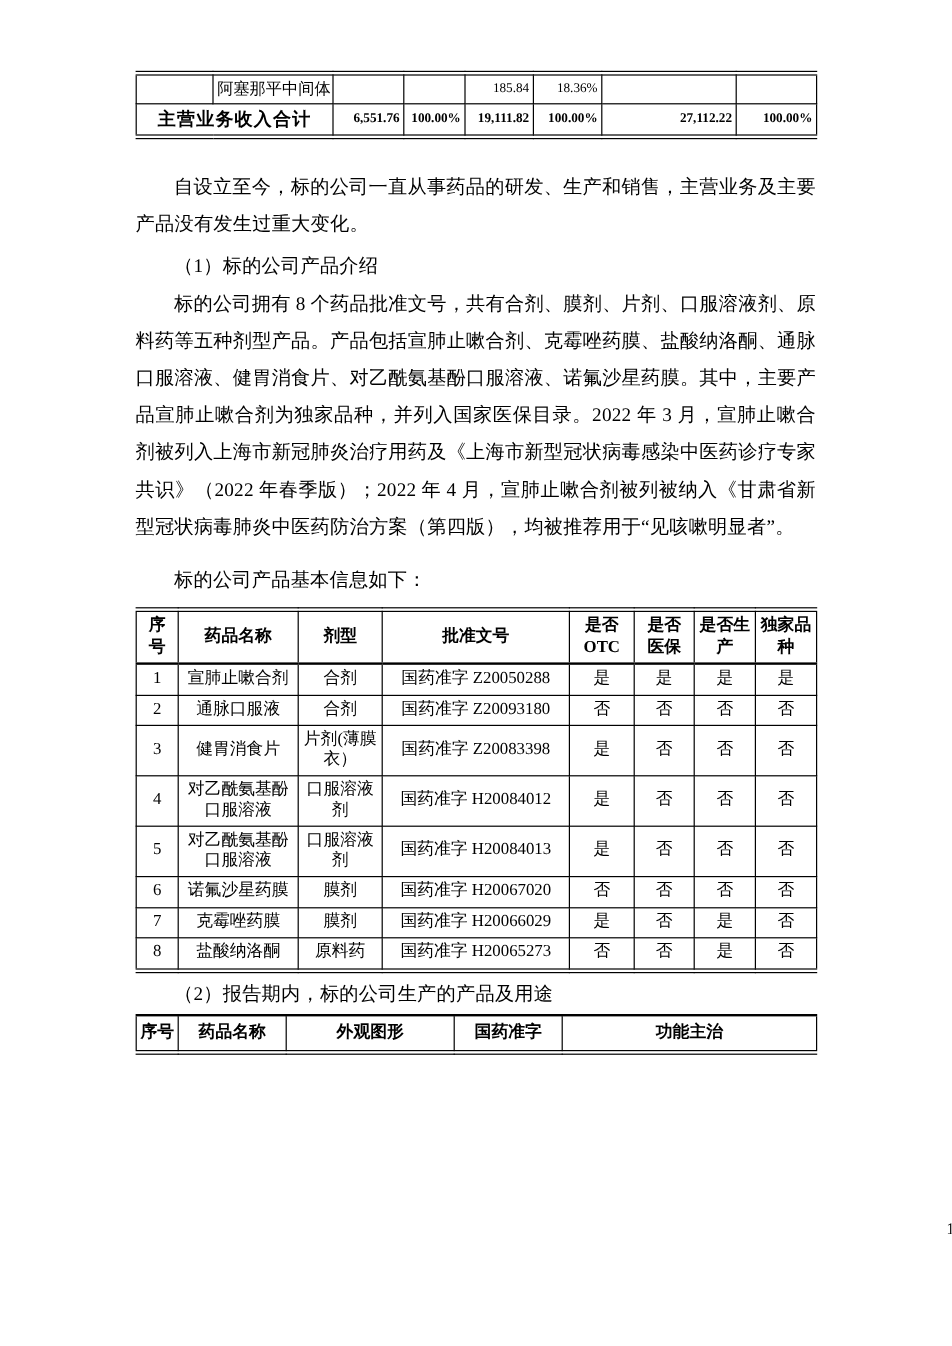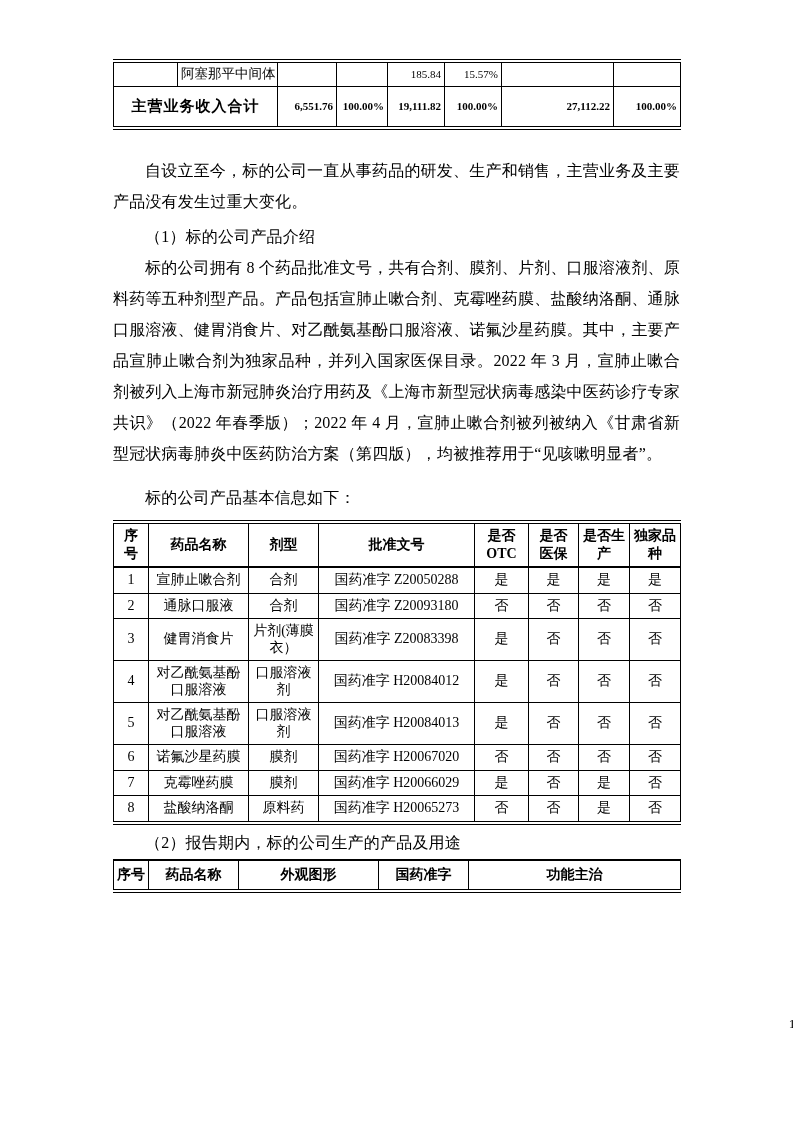--- a/index.html
+++ b/index.html
@@ -15,21 +15,21 @@
   .page { position: absolute; inset: 0; padding: 59px 113px 0 113px; }
 
   table { border-collapse: collapse; width: 567px; table-layout: fixed; }
   td, th { border: 1px solid #000; overflow: hidden; vertical-align: middle; }
 
   
   .t-top { border-top: 4px double #000; border-bottom: 4px double #000; }
   .t-top td { font-size: 13.5px; padding: 2px 3px; height: 25px; }
   .t-top .name { text-align: center; white-space: nowrap; }
   .t-top .num { text-align: right; font-size: 11px; }
-  .t-top .total td { font-weight: bold; height: 42px; }
+  .t-top .total td { font-weight: bold; height: 28px; }
   .t-top .total .label { text-align: center; font-size: 15px; letter-spacing: 1px; }
 
   
   p { margin: 0; font-size: 16px; line-height: 31px; letter-spacing: 0.2px; text-align: justify; }
   .indent { text-indent: 32px; }
   .p1 { margin-top: 25px; }
   .hd1 { margin-top: 6px; }
   .hd2 { margin-top: 4px; }
   .p2 { margin-top: 0; }
   .p3 { margin-top: 13px; }
@@ -70,21 +70,21 @@
         <col style="width:112px">
         <col style="width:67px">
     </colgroup>
     <tbody>
         <tr>
       <td></td>
       <td class="name">阿塞那平中间体</td>
       <td class="num"></td>
       <td class="num"></td>
       <td class="num">185.84</td>
-      <td class="num">15.57%</td>
+      <td class="num">18.36%</td>
       <td class="num"></td>
       <td class="num"></td>
     </tr>
     <tr class="total">
       <td class="label" colspan="2">主营业务收入合计</td>
       <td class="num">6,551.76</td>
       <td class="num">100.00%</td>
       <td class="num">19,111.82</td>
       <td class="num">100.00%</td>
       <td class="num">27,112.22</td>

